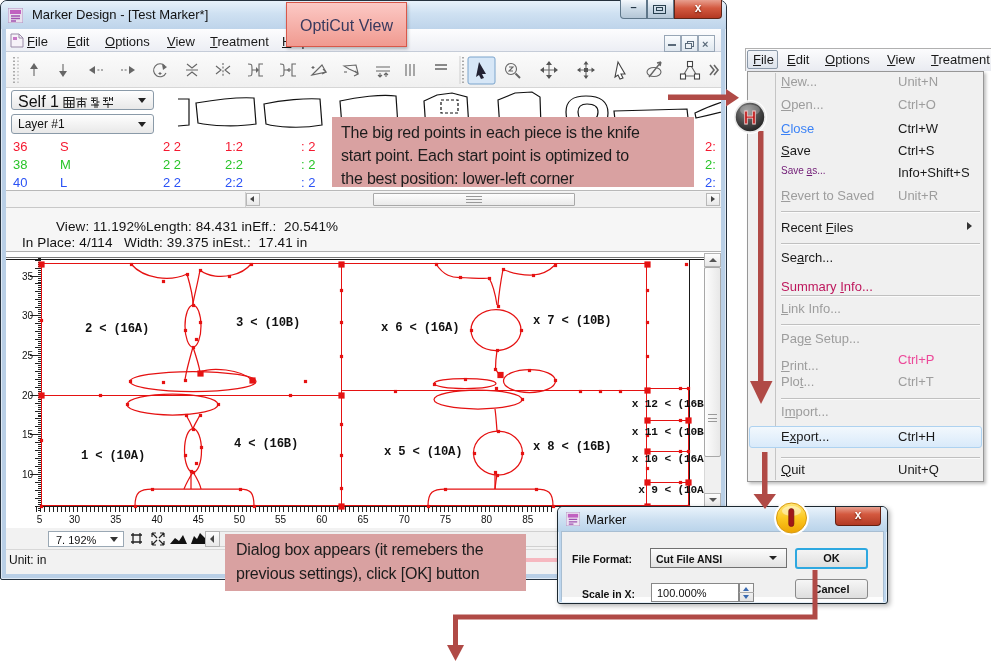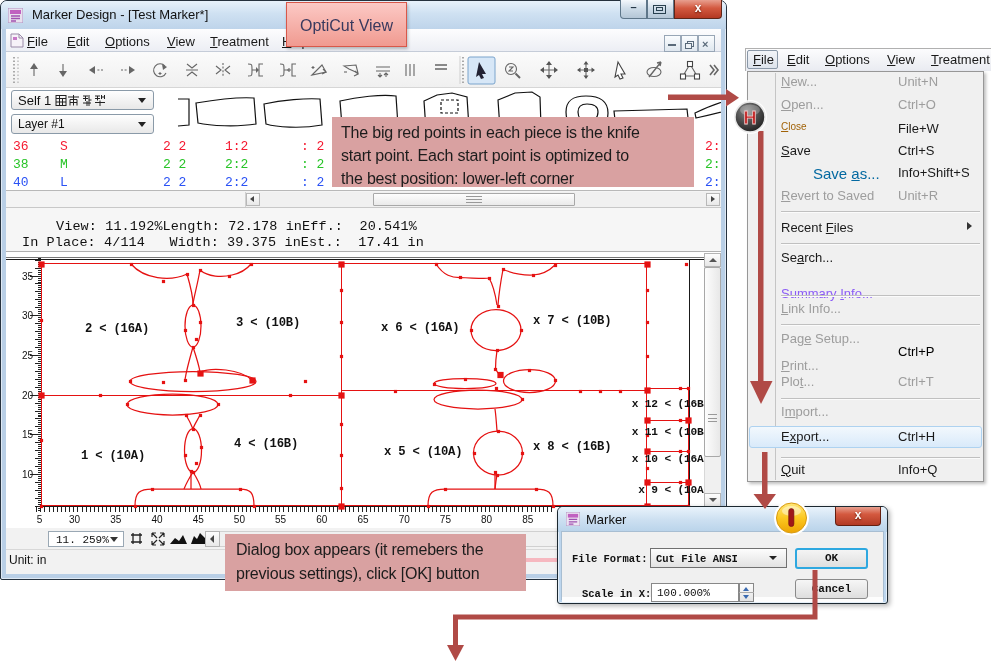--- a/index.html
+++ b/index.html
@@ -1,18 +1,18 @@
 <!DOCTYPE html>
 <html><head><meta charset="utf-8">
 <style>
 *{margin:0;padding:0;box-sizing:border-box}
 html,body{width:991px;height:665px;background:#fff;overflow:hidden;
  font-family:"Liberation Sans",sans-serif;position:relative}
 .abs{position:absolute}
-.mono{font-family:Liberation Mono, monospace}
+.mono{font-family:Liberation Sans, sans-serif}
 .win{background:#b9cfe6;border:1px solid #26323e}
 .tt{white-space:pre}
 </style></head><body>
 
 <div class="abs win" style="left:0;top:0;width:727px;height:580px;border-radius:7px 7px 2px 2px;box-shadow:inset 0 0 0 1px rgba(255,255,255,.55)"></div>
 <div class="abs" style="left:1px;top:1px;width:725px;height:28px;border-radius:6px 6px 0 0;background:linear-gradient(#e8f2fb,#cfe1f2 45%,#bed4ea)"></div>
 <svg class="abs" style="left:8px;top:8px" width="15" height="15" viewBox="0 0 15 15">
 <rect x="0" y="0" width="15" height="15" fill="#e8e0ee" stroke="#b090c0" stroke-width="1"></rect>
 <rect x="2" y="2" width="11" height="4" fill="#c060c0"></rect>
 <path d="M3 8 L12 8 M3 10.5 L12 10.5 M3 13 L8 13" stroke="#a050b0" stroke-width="1.3" fill="none"></path>
@@ -140,21 +140,21 @@
       <rect x="-2.5" y="-8.5" width="5" height="5" fill="#fff" stroke="#444"></rect>
       <rect x="-9.5" y="4" width="5" height="5" fill="#fff" stroke="#444"></rect>
       <rect x="4.5" y="4" width="5" height="5" fill="#fff" stroke="#444"></rect>
     </g>
     <g transform="translate(712,70)">
       <path d="M-2 -5 L2 0 L-2 5 M2 -5 L6 0 L2 5" stroke-width="1.6"></path>
     </g>
   </svg>
 <div class="abs" style="left:6px;top:88px;width:715px;height:103px;background:#fff;border-bottom:1px solid #b8b8b8"></div>
 <div class="abs" style="left:11px;top:90px;width:143px;height:20px;background:linear-gradient(#fefefe,#e8e8e8);border:1px solid #8a9aa8;border-radius:3px">
-    <div class="abs" style="left:6px;top:2px;font-size:13px;color:#111">Self 1 <span style="display:inline-block;vertical-align:-2px"><svg width="52" height="13" viewBox="0 0 52 13">
+    <div class="abs" style="left:6px;top:2px;font-size:16px;color:#111">Self 1 <span style="display:inline-block;vertical-align:-2px"><svg width="52" height="13" viewBox="0 0 52 13">
           <g stroke="#222" stroke-width="1" fill="none">
             <rect x="1" y="1.5" width="10" height="10"></rect>
             <path d="M1 4.5 H11 M1 8 H11 M4.5 1.5 V11.5 M7.5 4.5 V11.5"></path>
             <path d="M13 3 H24 M18.5 1 V11.5 M15 5.5 H22 M15 5.5 V11.5 M22 5.5 V11.5 M15 8.5 H22"></path>
             <path d="M28 2 L33 2 M30.5 2 V7 M28 4.5 L33 4.5 M34 1 V12 M34 6 L36.5 6 M28 9 H36 M32 7 V12"></path>
             <path d="M40 2 H45 M42.5 2 V6.5 M40 4.5 H45 M40 8.5 H50 M45 6.5 V12 M46.5 1 V5 M46.5 3 L49.5 3 M49.5 1 V5"></path>
           </g>
         </svg></span></div>
     <div class="abs" style="right:7px;top:7px;width:0;height:0;border-left:4.5px solid transparent;border-right:4.5px solid transparent;border-top:5px solid #222"></div>
   </div>
@@ -196,21 +196,21 @@
 <div class="abs" style="left:6px;top:191px;width:715px;height:17px;background:#f4f4f4;border-bottom:1px solid #c8c8c8"></div>
 <div class="abs" style="left:245px;top:192px;width:476px;height:15px;background:#f0f0f0;border-left:1px solid #d0d0d0"></div>
 <div class="abs" style="left:246px;top:193px;width:14px;height:13px;background:linear-gradient(#fcfcfc,#e8e8e8);border:1px solid #b8b8b8"></div>
 <div class="abs" style="left:250px;top:196px;width:0;height:0;border-top:3.5px solid transparent;border-bottom:3.5px solid transparent;border-right:4px solid #444"></div>
 <div class="abs" style="left:706px;top:193px;width:14px;height:13px;background:linear-gradient(#fcfcfc,#e8e8e8);border:1px solid #b8b8b8"></div>
 <div class="abs" style="left:711px;top:196px;width:0;height:0;border-top:3.5px solid transparent;border-bottom:3.5px solid transparent;border-left:4px solid #444"></div>
 <div class="abs" style="left:373px;top:193px;width:202px;height:13px;background:linear-gradient(#fdfdfd,#eaeaea);border:1px solid #a8a8a8;border-radius:1px"></div>
 <div class="abs" style="left:466px;top:196px;width:16px;height:7px;border-top:1px solid #999;border-bottom:1px solid #999"></div>
 <div class="abs" style="left:466px;top:199px;width:16px;height:1px;background:#999"></div>
 <div class="abs" style="left:6px;top:208px;width:715px;height:44px;background:#f6f6f6;border-bottom:1px solid #b0b0b0"></div>
-<div class="abs mono tt" style="left:56px;top:219px;font-size:13.5px;letter-spacing:.1px;color:#111">View: 11.192%Length: 72.178 inEff.:  20.541%</div>
+<div class="abs mono tt" style="left:56px;top:219px;font-size:13.5px;letter-spacing:.1px;color:#111">View: 11.192%Length: 84.431 inEff.:  20.541%</div>
 <div class="abs mono tt" style="left:22px;top:235px;font-size:13.5px;letter-spacing:.1px;color:#111">In Place: 4/114   Width: 39.375 inEst.:  17.41 in</div>
 <div class="abs" style="left:6px;top:252px;width:715px;height:276px;background:#fff"></div>
 <svg class="abs" style="left:6px;top:252px" width="715" height="276" viewBox="6 252 715 276">
     <path d="M6 257.5 H704" stroke="#777" stroke-width="1" fill="none" shape-rendering="crispEdges"></path>
     <path d="M6 259.5 H704" stroke="#1a1a1a" stroke-width="1" fill="none" shape-rendering="crispEdges"></path>
     <path d="M689.5 259.5 V507" stroke="#1a1a1a" stroke-width="1" fill="none" shape-rendering="crispEdges"></path>
     <path d="M35 506.5 H689" stroke="#1a1a1a" stroke-width="1" fill="none" shape-rendering="crispEdges"></path>
     <path d="M37.5 510.2 H41 M37.5 508.2 H41 M35 506.3 H41 M37.5 504.3 H41 M37.5 502.3 H41 M37.5 500.3 H41 M35 498.3 H41 M37.5 496.3 H41 M37.5 494.4 H41 M37.5 492.4 H41 M35 490.4 H41 M37.5 488.4 H41 M37.5 486.4 H41 M37.5 484.4 H41 M35 482.4 H41 M37.5 480.5 H41 M37.5 478.5 H41 M37.5 476.5 H41 M30 474.5 H41 M37.5 472.5 H41 M37.5 470.5 H41 M37.5 468.5 H41 M35 466.6 H41 M37.5 464.6 H41 M37.5 462.6 H41 M37.5 460.6 H41 M35 458.6 H41 M37.5 456.6 H41 M37.5 454.6 H41 M37.5 452.7 H41 M35 450.7 H41 M37.5 448.7 H41 M37.5 446.7 H41 M37.5 444.7 H41 M35 442.7 H41 M37.5 440.8 H41 M37.5 438.8 H41 M37.5 436.8 H41 M30 434.8 H41 M37.5 432.8 H41 M37.5 430.8 H41 M37.5 428.8 H41 M35 426.9 H41 M37.5 424.9 H41 M37.5 422.9 H41 M37.5 420.9 H41 M35 418.9 H41 M37.5 416.9 H41 M37.5 415.0 H41 M37.5 413.0 H41 M35 411.0 H41 M37.5 409.0 H41 M37.5 407.0 H41 M37.5 405.0 H41 M35 403.0 H41 M37.5 401.1 H41 M37.5 399.1 H41 M37.5 397.1 H41 M30 395.1 H41 M37.5 393.1 H41 M37.5 391.1 H41 M37.5 389.1 H41 M35 387.2 H41 M37.5 385.2 H41 M37.5 383.2 H41 M37.5 381.2 H41 M35 379.2 H41 M37.5 377.2 H41 M37.5 375.2 H41 M37.5 373.3 H41 M35 371.3 H41 M37.5 369.3 H41 M37.5 367.3 H41 M37.5 365.3 H41 M35 363.3 H41 M37.5 361.4 H41 M37.5 359.4 H41 M37.5 357.4 H41 M30 355.4 H41 M37.5 353.4 H41 M37.5 351.4 H41 M37.5 349.4 H41 M35 347.5 H41 M37.5 345.5 H41 M37.5 343.5 H41 M37.5 341.5 H41 M35 339.5 H41 M37.5 337.5 H41 M37.5 335.6 H41 M37.5 333.6 H41 M35 331.6 H41 M37.5 329.6 H41 M37.5 327.6 H41 M37.5 325.6 H41 M35 323.6 H41 M37.5 321.7 H41 M37.5 319.7 H41 M37.5 317.7 H41 M30 315.7 H41 M37.5 313.7 H41 M37.5 311.7 H41 M37.5 309.7 H41 M35 307.8 H41 M37.5 305.8 H41 M37.5 303.8 H41 M37.5 301.8 H41 M35 299.8 H41 M37.5 297.8 H41 M37.5 295.9 H41 M37.5 293.9 H41 M35 291.9 H41 M37.5 289.9 H41 M37.5 287.9 H41 M37.5 285.9 H41 M35 283.9 H41 M37.5 282.0 H41 M37.5 280.0 H41 M37.5 278.0 H41 M30 276.0 H41 M37.5 274.0 H41 M37.5 272.0 H41 M37.5 270.0 H41 M35 268.1 H41 M37.5 266.1 H41 M37.5 264.1 H41 M37.5 262.1 H41 M35 260.1 H41 M37.5 258.1 H41" stroke="#222" stroke-width="1" fill="none" shape-rendering="crispEdges"></path>
     <text x="33" y="478.0" font-size="10" text-anchor="end" fill="#111" font-family="Liberation Sans,sans-serif">10</text>
     <text x="33" y="438.3" font-size="10" text-anchor="end" fill="#111" font-family="Liberation Sans,sans-serif">15</text>
@@ -386,21 +386,21 @@
 <div class="abs" style="left:704px;top:253px;width:17px;height:254px;background:#f0f0f0;border-left:1px solid #d8d8d8"></div>
 <div class="abs" style="left:704px;top:253px;width:17px;height:14px;background:linear-gradient(#fdfdfd,#e6e6e6);border:1px solid #b4b4b4"></div>
 <div class="abs" style="left:708.5px;top:258px;width:0;height:0;border-left:4px solid transparent;border-right:4px solid transparent;border-bottom:4.5px solid #555"></div>
 <div class="abs" style="left:704px;top:493px;width:17px;height:14px;background:linear-gradient(#fdfdfd,#e6e6e6);border:1px solid #b4b4b4"></div>
 <div class="abs" style="left:708.5px;top:498px;width:0;height:0;border-left:4px solid transparent;border-right:4px solid transparent;border-top:4.5px solid #555"></div>
 <div class="abs" style="left:704px;top:267px;width:17px;height:190px;background:linear-gradient(90deg,#fdfdfd,#e8e8e8);border:1px solid #a8a8a8;border-radius:2px"></div>
 <div class="abs" style="left:708px;top:414px;width:9px;height:8px;border-top:1px solid #999;border-bottom:1px solid #999"></div>
 <div class="abs" style="left:708px;top:417.5px;width:9px;height:1px;background:#999"></div>
 <div class="abs" style="left:6px;top:528px;width:715px;height:21px;background:#f2f2f2"></div>
 <div class="abs" style="left:48px;top:531px;width:76px;height:16px;background:#fff;border:1px solid #9aa8b4"></div>
-<div class="abs mono tt" style="left:56px;top:534px;font-size:11px;color:#111">11. 259%</div>
+<div class="abs mono tt" style="left:56px;top:534px;font-size:11px;color:#111">7. 192%</div>
 <div class="abs" style="left:110px;top:537px;width:0;height:0;border-left:4.5px solid transparent;border-right:4.5px solid transparent;border-top:5px solid #333"></div>
 <svg class="abs" style="left:128px;top:530px" width="80" height="18" viewBox="0 0 80 18" fill="none" stroke="#222" stroke-width="1.3">
 <path d="M3 5 H14 M5 3 V14 M12 3 V14 M3 12 H14"></path>
 <path d="M24 3 L28 3 M24 3 L24 7 M24 3 L29 8 M36 3 L32 3 M36 3 L36 7 M36 3 L31 8 M24 15 L28 15 M24 15 L24 11 M24 15 L29 10 M36 15 L32 15 M36 15 L36 11 M36 15 L31 10" stroke-width="1.2"></path>
 <path d="M42 14 L47 8 L51 11 L55 5 L59 14 Z" fill="#111" stroke="none"></path>
 <path d="M63 14 L66 6 L69 9 L72 3 L77 8 L77 14 Z" fill="#111" stroke="none"></path>
 </svg>
 <div class="abs" style="left:205px;top:531px;width:500px;height:16px;background:#f0f0f0;border:1px solid #d0d0d0"></div>
 <div class="abs" style="left:205px;top:531px;width:15px;height:16px;background:linear-gradient(#fdfdfd,#e8e8e8);border:1px solid #b4b4b4"></div>
 <div class="abs" style="left:210px;top:535px;width:0;height:0;border-top:4px solid transparent;border-bottom:4px solid transparent;border-right:4.5px solid #444"></div>
@@ -414,42 +414,42 @@
 <div class="abs" style="left:825px;top:52px;font-size:13px;color:#1a1a1a"><span style="text-decoration:underline">O</span>ptions</div>
 <div class="abs" style="left:887px;top:52px;font-size:13px;color:#1a1a1a"><span style="text-decoration:underline">V</span>iew</div>
 <div class="abs" style="left:931px;top:52px;font-size:13px;color:#1a1a1a"><span style="text-decoration:underline">T</span>reatment</div>
 <div class="abs" style="left:747px;top:71px;width:237px;height:411px;background:#f0f0f0;border:1px solid #979797;box-shadow:2px 2px 3px rgba(0,0,0,.25)"></div>
 <div class="abs" style="left:775px;top:73px;width:1px;height:407px;background:#e2e2e2;border-left:1px solid #c5c5c5"></div>
 <div class="abs" style="left:749px;top:426px;width:233px;height:22px;background:linear-gradient(#f2f8fd,#d9eafa);border:1px solid #aed2f0;border-radius:3px"></div>
 <div class="abs tt" style="left:781px;top:73.7px;font-size:13px;color:#9d9d9d"><span style="text-decoration:underline">N</span>ew...</div>
 <div class="abs tt" style="left:898px;top:73.7px;font-size:13px;color:#9d9d9d">Unit+N</div>
 <div class="abs tt" style="left:781px;top:97.0px;font-size:13px;color:#9d9d9d"><span style="text-decoration:underline">O</span>pen...</div>
 <div class="abs tt" style="left:898px;top:97.0px;font-size:13px;color:#9d9d9d">Ctrl+O</div>
-<div class="abs tt" style="left:781px;top:120.5px;font-size:10px;color:#a16207"><span style="text-decoration:underline">C</span>lose</div>
-<div class="abs tt" style="left:898px;top:120.5px;font-size:13px;color:#1a1a1a">File+W</div>
+<div class="abs tt" style="left:781px;top:120.5px;font-size:13px;color:#3b82f6"><span style="text-decoration:underline">C</span>lose</div>
+<div class="abs tt" style="left:898px;top:120.5px;font-size:13px;color:#1a1a1a">Ctrl+W</div>
 <div class="abs tt" style="left:781px;top:142.5px;font-size:13px;color:#1a1a1a"><span style="text-decoration:underline">S</span>ave</div>
 <div class="abs tt" style="left:898px;top:142.5px;font-size:13px;color:#1a1a1a">Ctrl+S</div>
-<div class="abs tt" style="left:813px;top:165.0px;font-size:15px;color:#0369a1">Save <span style="text-decoration:underline">a</span>s...</div>
+<div class="abs tt" style="left:781px;top:165.0px;font-size:10px;color:#701a75">Save <span style="text-decoration:underline">a</span>s...</div>
 <div class="abs tt" style="left:898px;top:165.0px;font-size:13px;color:#1a1a1a">Info+Shift+S</div>
 <div class="abs tt" style="left:781px;top:187.5px;font-size:13px;color:#9d9d9d"><span style="text-decoration:underline">R</span>evert to Saved</div>
 <div class="abs tt" style="left:898px;top:187.5px;font-size:13px;color:#9d9d9d">Unit+R</div>
 <div class="abs tt" style="left:781px;top:219.5px;font-size:13px;color:#1a1a1a">Recent <span style="text-decoration:underline">F</span>iles</div>
 <div class="abs tt" style="left:781px;top:250.0px;font-size:13px;color:#1a1a1a">Se<span style="text-decoration:underline">a</span>rch...</div>
-<div class="abs tt" style="left:781px;top:286px;font-size:13px;color:#8b5cf6">Summary <span style="text-decoration:underline">I</span>nfo...</div>
+<div class="abs tt" style="left:781px;top:279px;font-size:13px;color:#be185d">Summary <span style="text-decoration:underline">I</span>nfo...</div>
 <div class="abs tt" style="left:781px;top:300.5px;font-size:13px;color:#9d9d9d"><span style="text-decoration:underline">L</span>ink Info...</div>
 <div class="abs tt" style="left:781px;top:330.5px;font-size:13px;color:#9d9d9d">Pag<span style="text-decoration:underline">e</span> Setup...</div>
 <div class="abs tt" style="left:781px;top:358px;font-size:13px;color:#9d9d9d"><span style="text-decoration:underline">P</span>rint...</div>
-<div class="abs tt" style="left:898px;top:344px;font-size:13px;color:#000000">Ctrl+P</div>
+<div class="abs tt" style="left:898px;top:352.0px;font-size:13px;color:#ec4899">Ctrl+P</div>
 <div class="abs tt" style="left:781px;top:374.0px;font-size:13px;color:#9d9d9d">Plo<span style="text-decoration:underline">t</span>...</div>
 <div class="abs tt" style="left:898px;top:374.0px;font-size:13px;color:#9d9d9d">Ctrl+T</div>
 <div class="abs tt" style="left:781px;top:403.5px;font-size:13px;color:#9d9d9d">I<span style="text-decoration:underline">m</span>port...</div>
 <div class="abs tt" style="left:781px;top:429.0px;font-size:13px;color:#1a1a1a">E<span style="text-decoration:underline">x</span>port...</div>
 <div class="abs tt" style="left:898px;top:429.0px;font-size:13px;color:#1a1a1a">Ctrl+H</div>
 <div class="abs tt" style="left:781px;top:461.5px;font-size:13px;color:#1a1a1a"><span style="text-decoration:underline">Q</span>uit</div>
-<div class="abs tt" style="left:898px;top:461.5px;font-size:13px;color:#1a1a1a">Info+Q</div>
+<div class="abs tt" style="left:898px;top:461.5px;font-size:13px;color:#1a1a1a">Unit+Q</div>
 <div class="abs" style="left:781px;top:210.5px;width:199px;height:1px;background:#c0c0c0;box-shadow:0 1px 0 #fbfbfb"></div>
 <div class="abs" style="left:781px;top:243.0px;width:199px;height:1px;background:#c0c0c0;box-shadow:0 1px 0 #fbfbfb"></div>
 <div class="abs" style="left:781px;top:294.5px;width:199px;height:1px;background:#c0c0c0;box-shadow:0 1px 0 #fbfbfb"></div>
 <div class="abs" style="left:781px;top:324.0px;width:199px;height:1px;background:#c0c0c0;box-shadow:0 1px 0 #fbfbfb"></div>
 <div class="abs" style="left:781px;top:397.5px;width:199px;height:1px;background:#c0c0c0;box-shadow:0 1px 0 #fbfbfb"></div>
 <div class="abs" style="left:781px;top:456.5px;width:199px;height:1px;background:#c0c0c0;box-shadow:0 1px 0 #fbfbfb"></div>
 <div class="abs" style="left:967px;top:221.5px;width:0;height:0;border-top:4.5px solid transparent;border-bottom:4.5px solid transparent;border-left:5.5px solid #333"></div>
 <div class="abs" style="left:557px;top:506px;width:331px;height:98px;background:#bdd6ee;border:1px solid #1c2830;border-radius:6px 6px 3px 3px;box-shadow:inset 0 0 0 1px rgba(255,255,255,.6), 2px 2px 5px rgba(0,0,0,.3)"></div>
 <div class="abs" style="left:558px;top:507px;width:329px;height:25px;border-radius:5px 5px 0 0;background:linear-gradient(#e9f3fb,#cde0f1 50%,#b9d3ea)"></div>
 <svg class="abs" style="left:566px;top:512px" width="14" height="14" viewBox="0 0 15 15">

